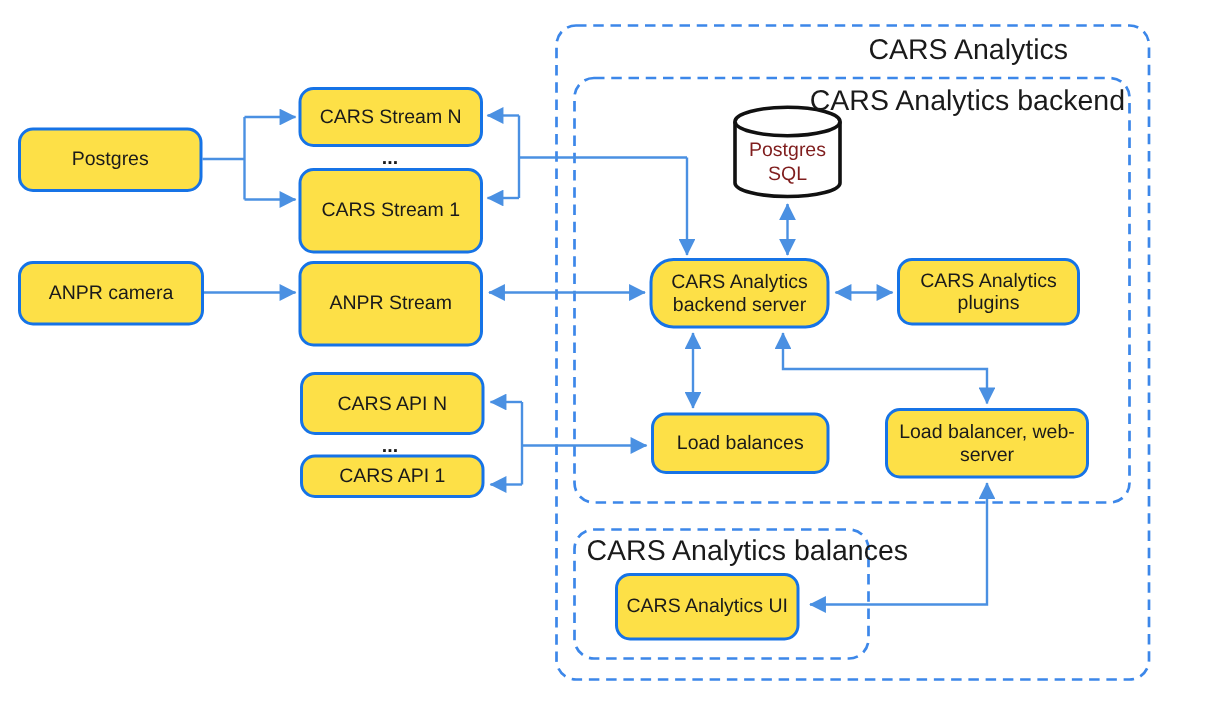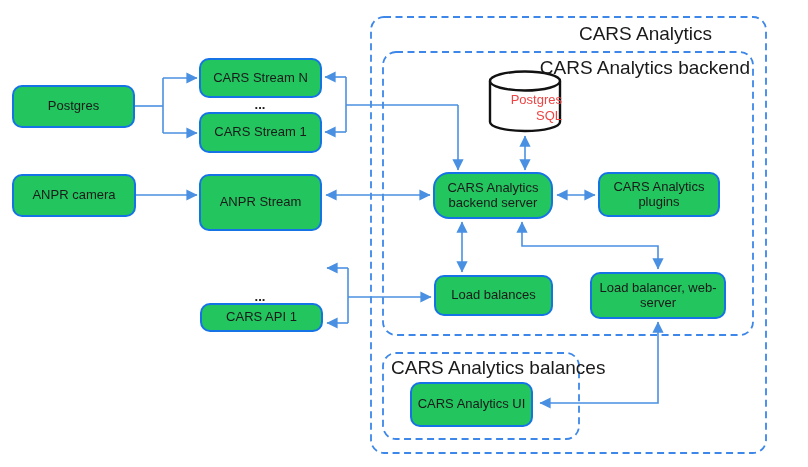--- a/index.html
+++ b/index.html
@@ -3,33 +3,33 @@
 <meta charset="utf-8">
 <style>
   html,body{margin:0;padding:0;background:#fff;}
   .canvas{
     position:relative;width:808px;height:467px;background:#fff;overflow:hidden;
     font-family:"Liberation Sans", sans-serif;color:#1a1a1a;
   }
   .layer{position:absolute;left:0;top:0;width:808px;height:467px;}
   .node{
     position:absolute;box-sizing:border-box;
-    border:2.5px solid #1673e6;border-radius:10px;background:#22c55e;
+    border:2.5px solid #1673e6;border-radius:10px;background:#fde047;
     display:flex;align-items:center;justify-content:center;text-align:center;
     font-size:13px;line-height:1.15;color:#1a1a1a;padding:2px 4px;
   }
   .dots{
     position:absolute;font-size:13px;font-weight:700;color:#1a1a1a;
     text-align:center;line-height:1;
   }
   .container-label{
     position:absolute;font-size:19px;color:#1a1a1a;line-height:1;
   }
   .cyl-label{
-    position:absolute;font-size:13px;color:#ef4444;text-align:right;line-height:1.2;
+    position:absolute;font-size:13px;color:#7f1d1d;text-align:center;line-height:1.2;
   }
 </style>
 </head>
 <body>
 
 <div class="canvas">
 
   <svg class="layer" width="808" height="467" viewBox="0 0 808 467">
     <defs>
       <marker id="arr" viewBox="0 0 10 10" refX="9.5" refY="5" markerWidth="8" markerHeight="7" orient="auto-start-reverse">
@@ -77,30 +77,31 @@
   </svg>
 
   <div class="container-label" style="left:371px;top:24px;width:341px;text-align:right;">CARS Analytics</div>
   <div class="container-label" style="left:383px;top:58px;width:367px;text-align:right;">CARS Analytics backend</div>
   <div class="container-label" style="left:391px;top:358px;">CARS Analytics balances</div>
 
   <div class="node" style="left:12px;top:85px;width:123px;height:43px;">Postgres</div>
 
   <div class="node" style="left:199px;top:58px;width:123px;height:40px;">CARS Stream N</div>
   <div class="dots" style="left:240px;top:98px;width:40px;">...</div>
-  <div class="node" style="left:199px;top:112px;width:123px;height:41px;">CARS Stream 1</div>
+  <div class="node" style="left:199px;top:112px;width:123px;height:57px;">CARS Stream 1</div>
 
   <div class="node" style="left:12px;top:174px;width:124px;height:43px;">ANPR camera</div>
   <div class="node" style="left:199px;top:174px;width:123px;height:57px;">ANPR Stream</div>
 
   <div class="cyl-label" style="left:488px;top:92px;width:74px;">Postgres SQL</div>
 
   <div class="node" style="left:433px;top:172px;width:120px;height:47px;border-radius:16px;">CARS Analytics backend server</div>
   <div class="node" style="left:598px;top:172px;width:122px;height:45px;">CARS Analytics plugins</div>
 
+  <div class="node" style="left:200px;top:248px;width:123px;height:42px;">CARS API N</div>
   <div class="dots" style="left:240px;top:290px;width:40px;">...</div>
   <div class="node" style="left:200px;top:303px;width:123px;height:29px;">CARS API 1</div>
 
   <div class="node" style="left:434px;top:275px;width:119px;height:41px;">Load balances</div>
   <div class="node" style="left:590px;top:272px;width:136px;height:47px;">Load balancer, web-server</div>
 
   <div class="node" style="left:410px;top:382px;width:123px;height:45px;">CARS Analytics UI</div>
 
 </div>
 

